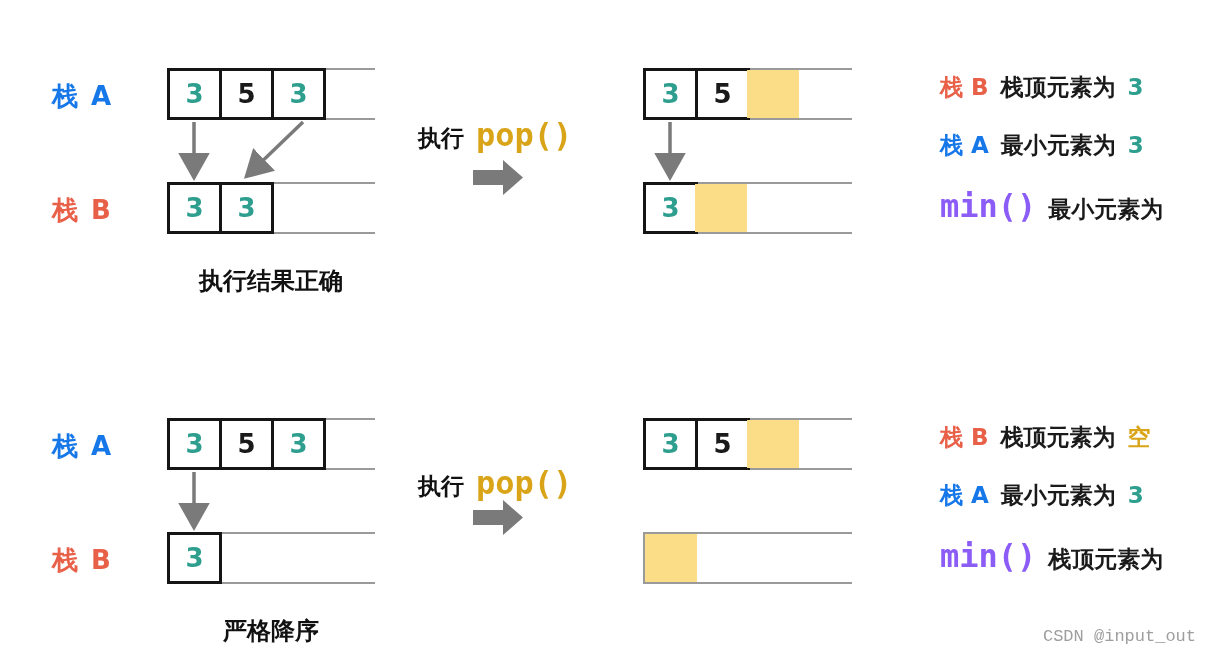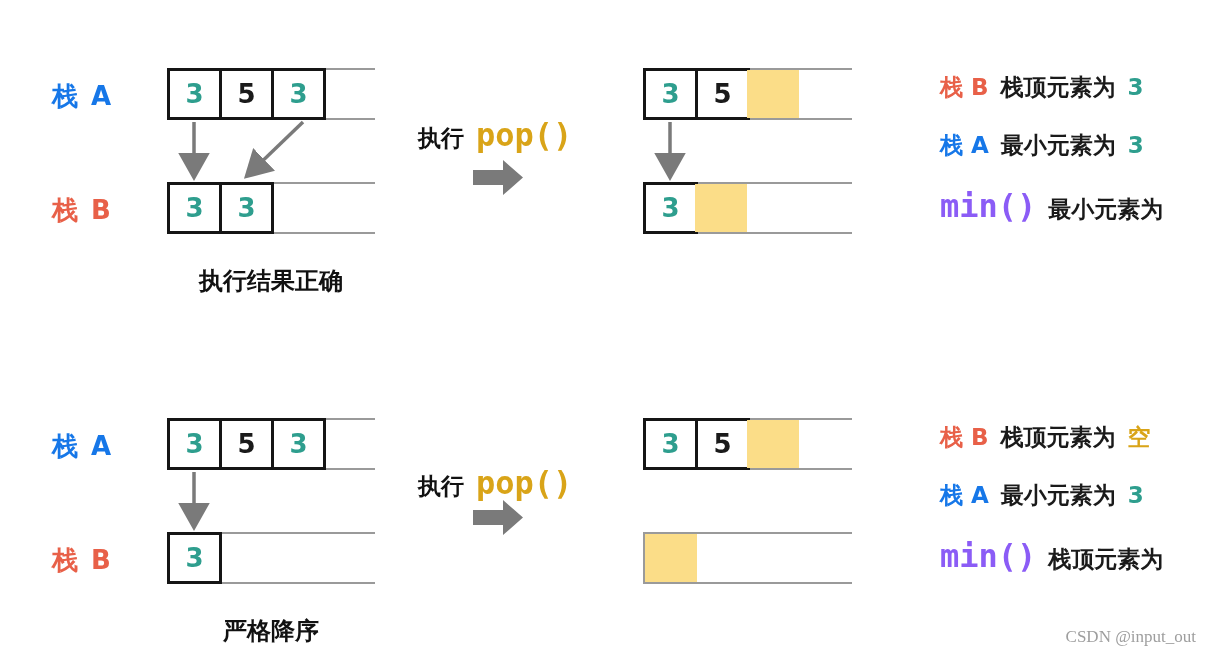--- a/index.html
+++ b/index.html
@@ -29,21 +29,21 @@
   }
   .action{position:absolute;white-space:nowrap;font-size:23px;font-weight:bold;color:#111111;}
   .action .code{font-family:"DejaVu Sans Mono","Liberation Mono",monospace;font-size:32px;margin-left:12px;}
   .result-line{
     position:absolute;left:940px;display:flex;align-items:baseline;gap:12px;
     font-size:23px;font-weight:bold;color:#1a1a1a;white-space:nowrap;
   }
   .result-line .mono{font-family:"DejaVu Sans Mono","Liberation Mono",monospace;font-size:32px;}
   .watermark{
     position:absolute;top:627px;right:15px;color:#9e9e9e;font-size:17px;font-weight:normal;
-    font-family:Liberation Serif, serif;
+    font-family:Liberation Mono, monospace;
   }
 </style>
 </head>
 <body>
 
 <div class="canvas">
 
   <svg class="overlay" viewBox="0 0 1211 656">
     <defs>
       <marker id="ah" markerWidth="9" markerHeight="9" refX="6" refY="4.5" orient="auto">

